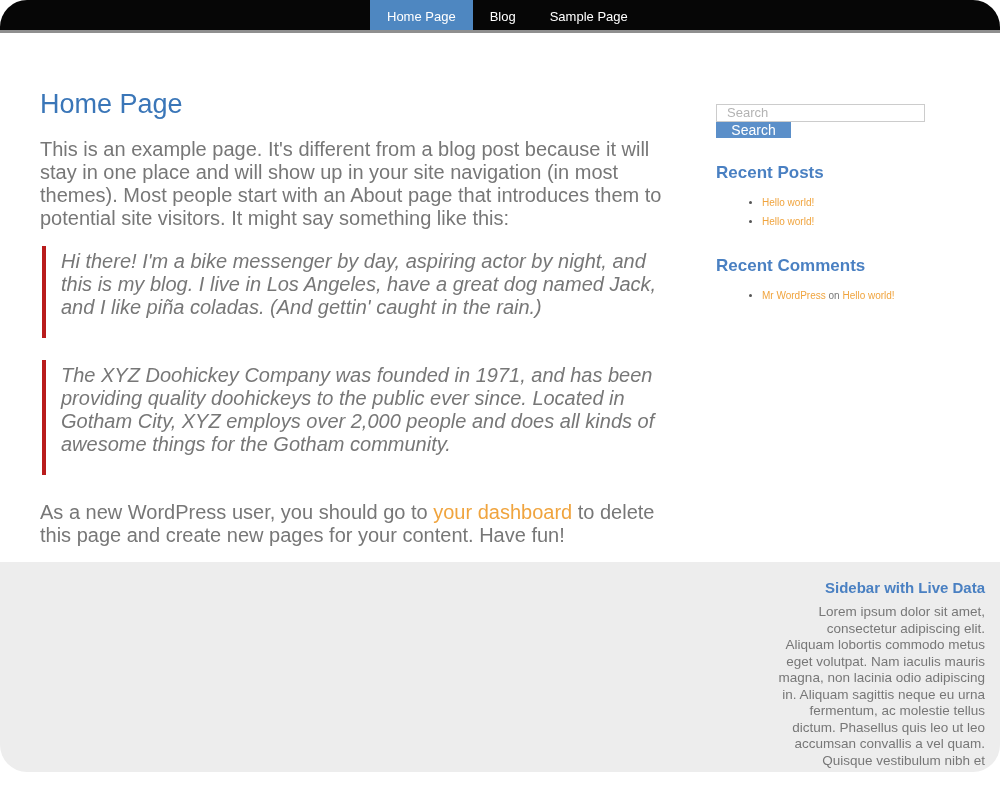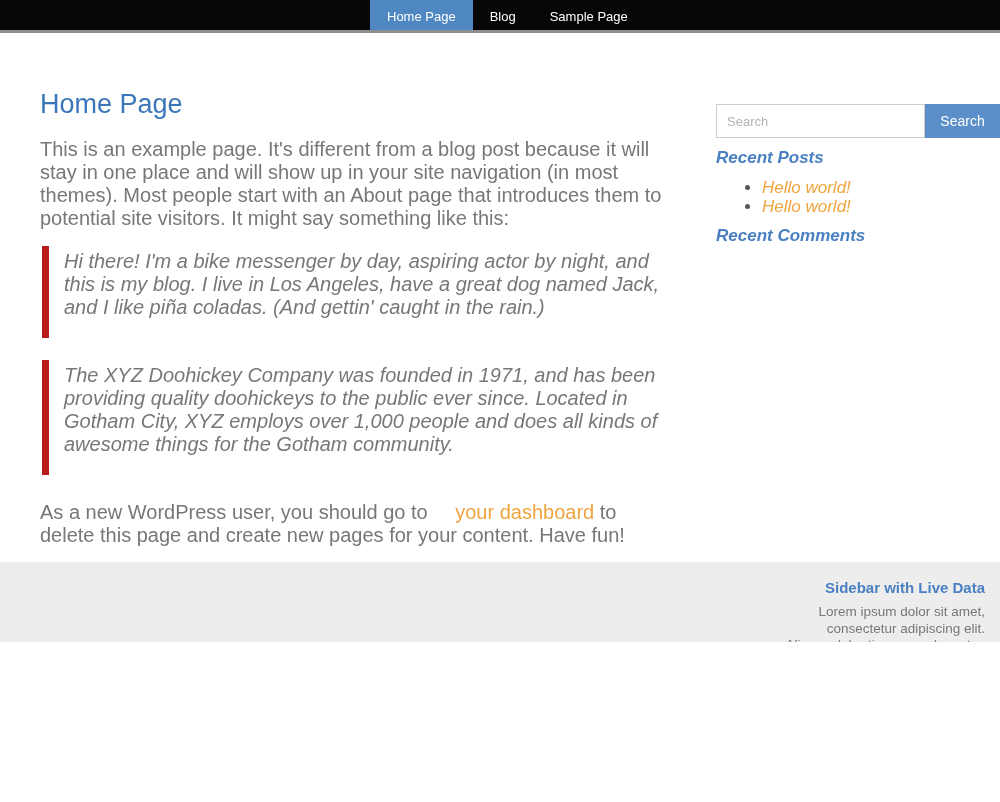--- a/index.html
+++ b/index.html
@@ -1,21 +1,21 @@
 <!DOCTYPE html>
 <html><head>
 <meta charset="utf-8">
 <style>
   * { margin: 0; padding: 0; box-sizing: border-box; }
   html, body {
     width: 1000px;
     font-family: "Liberation Sans", "DejaVu Sans", sans-serif;
     background: #ffffff;
   }
-  .page { width: 1000px; height: 642px; overflow: hidden; background: #ffffff; }
+  .page { width: 1000px; height: 772px; overflow: hidden; background: #ffffff; border-radius: 27px; }
 
   
   .site-nav {
     height: 33px;
     background: #060606;
     border-bottom: 3px solid #8f8f8f;
     display: flex;
     align-items: stretch;
   }
   .nav-menu { display: flex; margin-left: 370px; }
@@ -47,41 +47,41 @@
     font-weight: 400;
     margin-bottom: 18px;
   }
   .content-col p {
     color: #777777;
     font-size: 20px;
     line-height: 23px;
     margin-bottom: 15px;
   }
   blockquote {
-    border-left: 7px solid #b91c1c;
+    border-left: 4px solid #b91c1c;
     margin: 16px 0 22px 2px;
     padding: 4px 10px 4px 15px;
   }
   blockquote p {
     color: #999999;
     font-style: italic;
     font-size: 13.5px;
     line-height: 21px;
     margin: 0;
   }
-  .content-col a, .link-orange { color: #f0a43e; text-decoration: none; cursor: pointer; margin-left: 22px; }
+  .content-col a, .link-orange { color: #f0a43e; text-decoration: none; cursor: pointer; }
   .last-para { margin-top: 26px; }
 
   
   .sidebar-col {
     width: 284px;
     margin-left: 46px;
     padding-top: 71px;
   }
-  .search-form { display: flex; width: 284px; height: 34px; }
+  .search-form { display: flex; width: 284px; height: 34px; flex-direction: column; }
   .search-input {
     width: 209px;
     height: 34px;
     border: 1px solid #cccccc;
     padding: 0 10px;
     font-size: 13px;
     color: #555555;
     outline: none;
     font-family: "Liberation Sans", sans-serif;
   }
@@ -89,30 +89,30 @@
   .search-button {
     width: 75px;
     height: 34px;
     background: #5b8fc9;
     color: #ffffff;
     border: none;
     font-size: 14px;
     cursor: pointer;
     font-family: "Liberation Sans", sans-serif;
   }
-  .widget { margin-top: 10px; width: 269px; font-style: italic; }
+  .widget { margin-top: 25px; width: 269px; }
   .widget-title {
     color: #4a80c2;
     font-size: 17px;
     font-weight: 700;
     margin-bottom: 10px;
   }
   .widget ul { list-style: disc; margin-left: 46px; }
   .widget li {
-    font-size: 17px;
+    font-size: 10px;
     line-height: 19px;
     color: #555555;
   }
   .widget li a { color: #f0a43e; text-decoration: none; cursor: pointer; }
   .comment-sep { color: #777777; }
 
   
   .footer-widgets {
     height: 337px;
     background: #ededed;
@@ -151,41 +151,44 @@
 
   <section class="main-section">
 
     <div class="content-col">
       <h1 class="page-title">Home Page</h1>
       <p>This is an example page. It's different from a blog post because it will stay in one place and will show up in your site navigation (in most themes). Most people start with an About page that introduces them to potential site visitors. It might say something like this:</p>
       <blockquote>
         <p>Hi there! I'm a bike messenger by day, aspiring actor by night, and this is my blog. I live in Los Angeles, have a great dog named Jack, and I like piña coladas. (And gettin' caught in the rain.)</p>
       </blockquote>
       <blockquote>
-        <p>The XYZ Doohickey Company was founded in 1971, and has been providing quality doohickeys to the public ever since. Located in Gotham City, XYZ employs over 1,000 people and does all kinds of awesome things for the Gotham community.</p>
+        <p>The XYZ Doohickey Company was founded in 1971, and has been providing quality doohickeys to the public ever since. Located in Gotham City, XYZ employs over 2,000 people and does all kinds of awesome things for the Gotham community.</p>
       </blockquote>
       <p class="last-para"><span>As a new WordPress user, you should go to </span><a class="link-orange">your dashboard</a><span> to delete this page and create new pages for your content. Have fun!</span></p>
     </div>
 
     <aside class="sidebar-col">
       <div class="search-form">
         <input type="text" class="search-input" placeholder="Search" style="">
         <button class="search-button">Search</button>
       </div>
 
       <div class="widget">
         <h3 class="widget-title">Recent Posts</h3>
         <ul>
           <li><a>Hello world!</a></li>
           <li><a>Hello world!</a></li>
         </ul>
       </div>
 
       <div class="widget">
         <h3 class="widget-title">Recent Comments</h3>
+        <ul>
+          <li><a>Mr WordPress</a><span class="comment-sep"> on </span><a>Hello world!</a></li>
+        </ul>
       </div>
     </aside>
 
   </section>
 
   <section class="footer-widgets">
     <div class="footer-widget">
       <h3 class="footer-widget-title">Sidebar with Live Data</h3>
       <p class="footer-widget-text">Lorem ipsum dolor sit amet, consectetur adipiscing elit. Aliquam lobortis commodo metus eget volutpat. Nam iaculis mauris magna, non lacinia odio adipiscing in. Aliquam sagittis neque eu urna fermentum, ac molestie tellus dictum. Phasellus quis leo ut leo accumsan convallis a vel quam. Quisque vestibulum nibh et commodo pellentesque. Ut venenatis laoreet justo. Proin venenatis sed elit vitae adipiscing.</p>
     </div>

